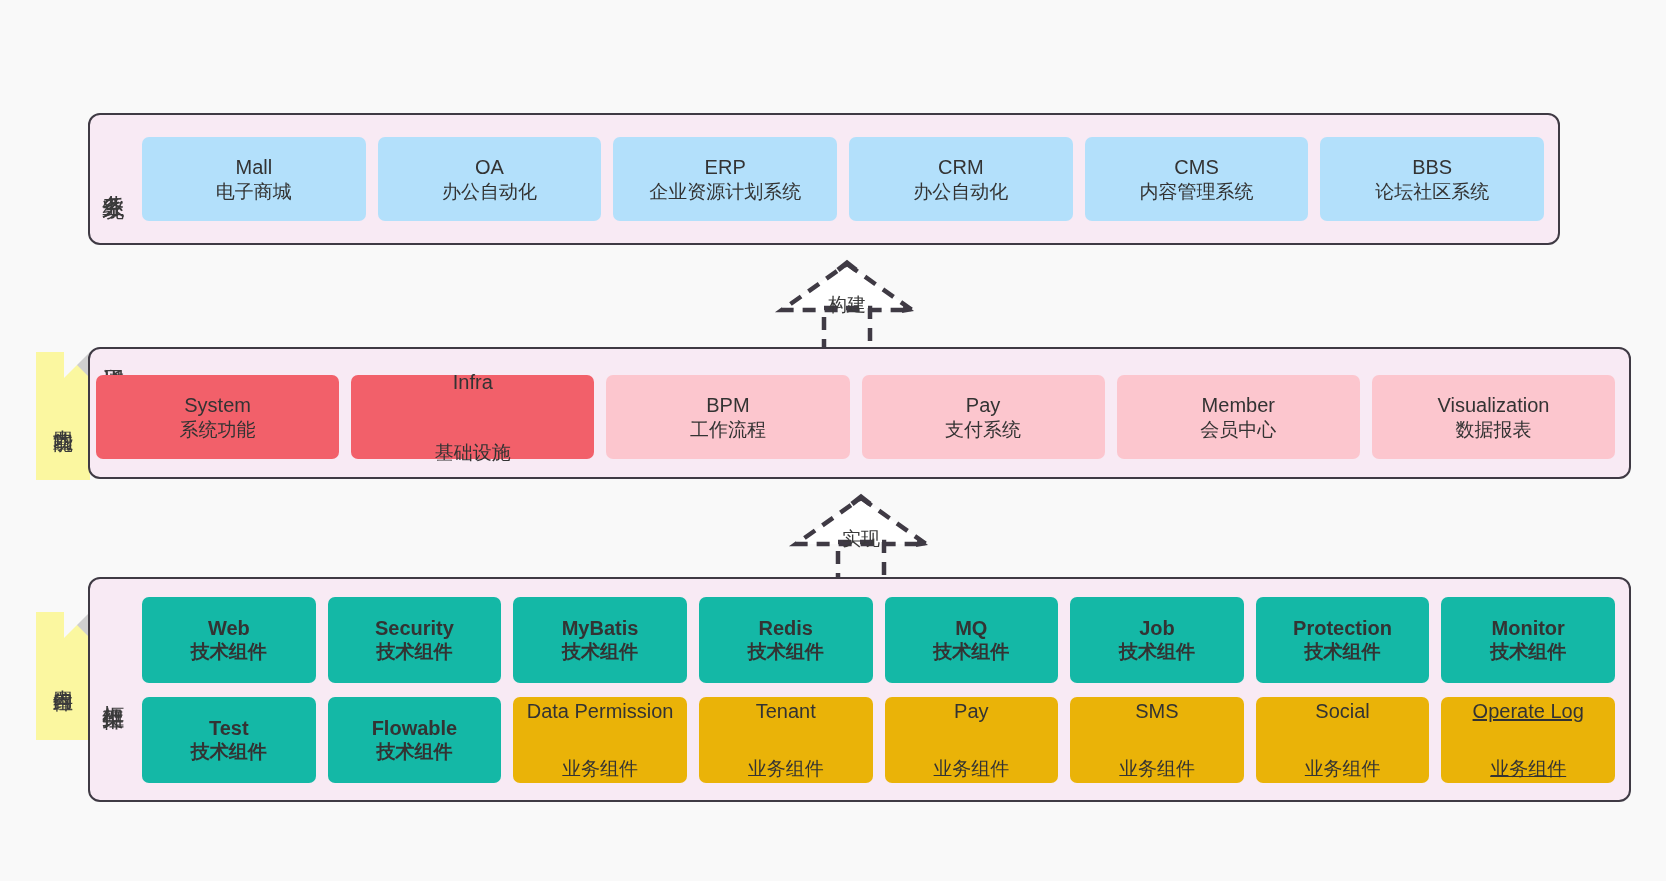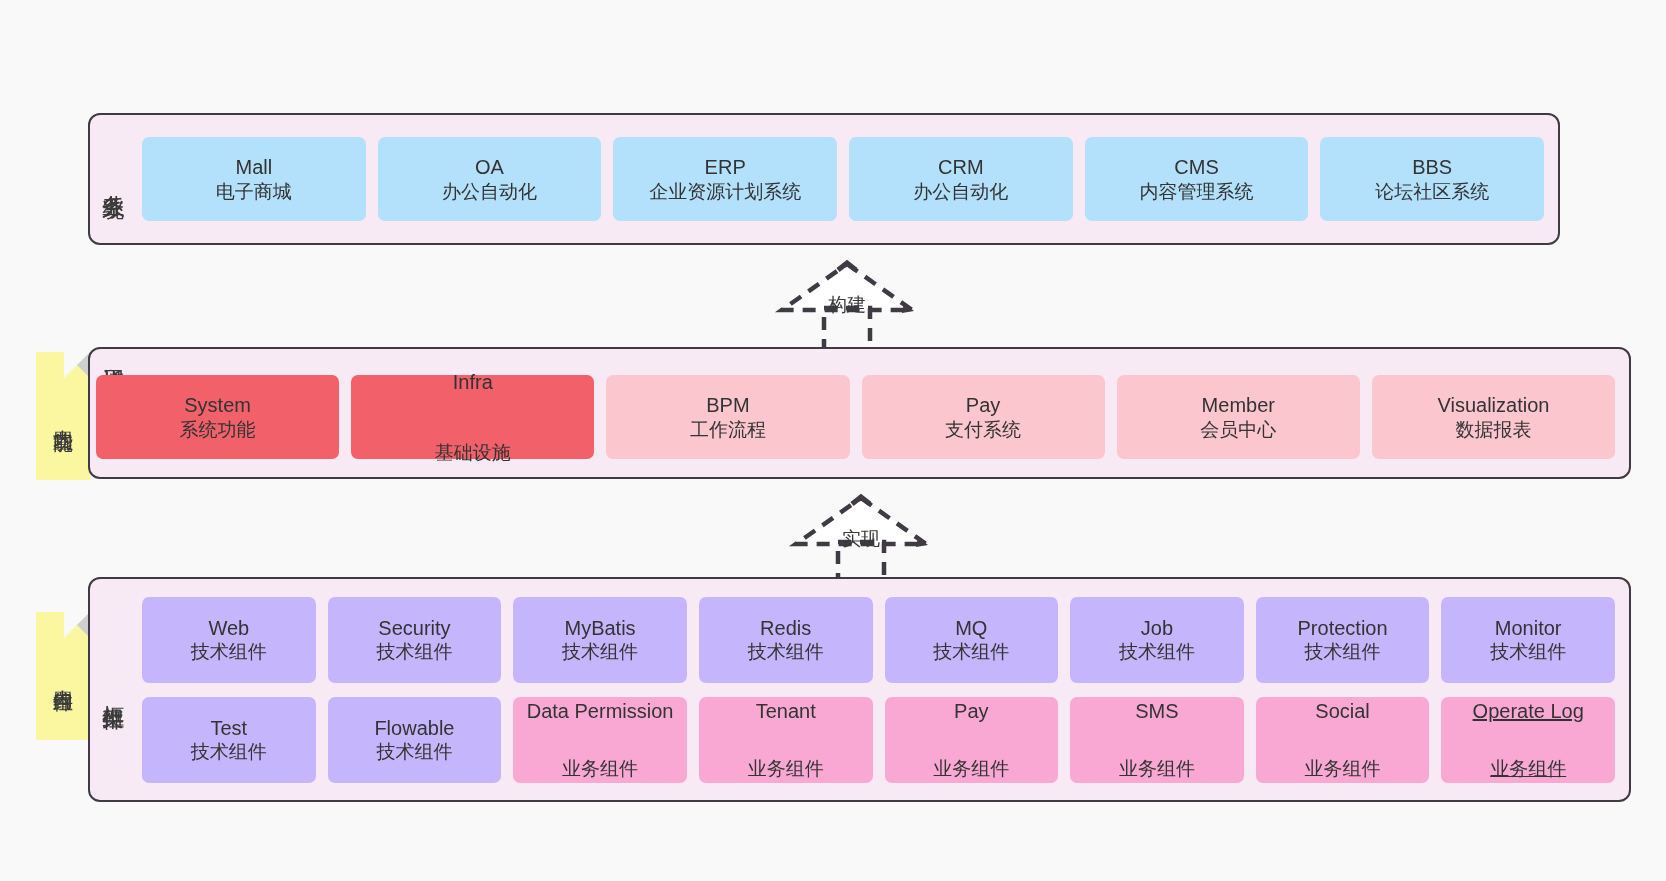--- a/index.html
+++ b/index.html
@@ -100,22 +100,22 @@
   }
   .card .en.wrap { white-space: normal; }
   .card .cn {
     font-size: 19px;
     color: #333333;
   }
 
   .card.blue   { background: #b3e0fb; }
   .card.red    { background: #f2606a; }
   .card.pink   { background: #fcc6ce; }
-  .card.green  { background: #c4b5fd; }
-  .card.lgreen { background: #f9a8d4; gap: 33px; }
+  .card.green  { background: #14b8a6; font-weight: bold; }
+  .card.lgreen { background: #eab308; gap: 33px; }
 
   
   .sticky {
     position: absolute;
     box-sizing: border-box;
     background: #fbf7a0;
     display: flex;
     align-items: center;
     justify-content: center;
     font-size: 20px;

